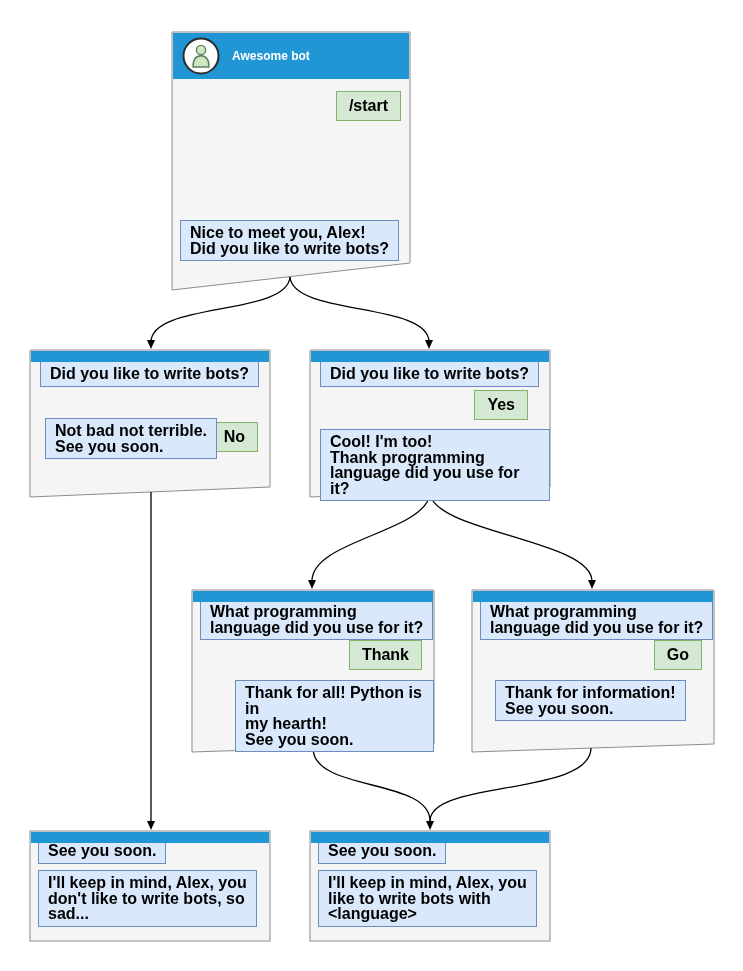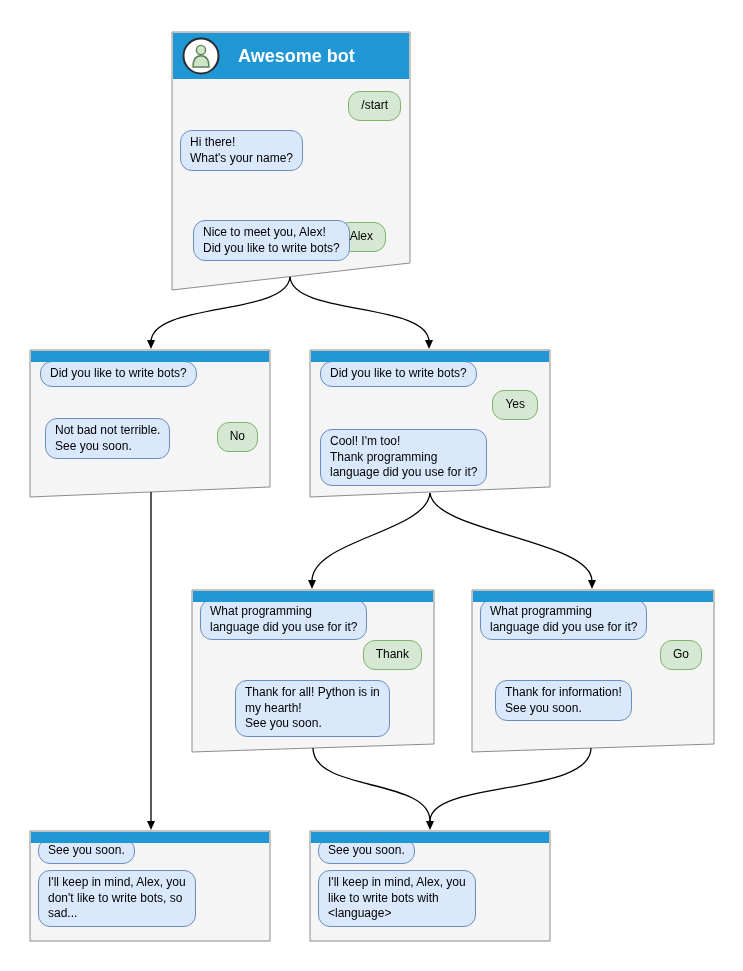--- a/index.html
+++ b/index.html
@@ -19,28 +19,29 @@
     position:absolute; left:1px; right:1px; top:1px; height:11px;
     background:var(--header-blue,#2196d5); z-index:3;
   }
   .win-header-main {
     position:absolute; left:1px; right:1px; top:1px; height:46px;
     background:var(--header-blue,#2196d5);
     display:flex; align-items:center; box-sizing:border-box;
     padding-left:9px; z-index:3;
   }
   .avatar { width:38px; height:38px; display:block; }
-  .title { color:#fff; font-weight:bold; font-size:18px; margin-left:18px; }
+  .title { color:#fff; font-weight:bold; font-size:12px; margin-left:12px; }
 
   .bubble {
     position:absolute; z-index:2;
-    font-size:12px; line-height:15.5px;
+    font-size:16px; line-height:15.5px;
     white-space:pre-line;
-    border-radius:12px; padding:4px 9px;
+    border-radius:0; padding:4px 9px;
     box-sizing:border-box;
+    font-weight:bold;
   }
   .bot  { background:var(--bot-bubble-bg,#dae8fc); border:1px solid var(--bot-bubble-border,#6c8ebf); }
   .user { background:var(--user-bubble-bg,#d5e8d4); border:1px solid var(--user-bubble-border,#82b366);
           text-align:center; min-width:32px; padding:6px 12px; }
 </style>
 </head>
 <body>
 
 <div class="canvas">
 
@@ -74,39 +75,37 @@
   <div class="win" style="left:172px;top:32px;width:238px;height:258px;">
     <div class="win-header-main">
       <svg class="avatar" viewBox="0 0 38 38">
         <circle cx="19" cy="19" r="17.5" fill="#ffffff" stroke="#2b2b2b" stroke-width="2"></circle>
         <circle cx="19" cy="13" r="4.6" fill="#cfe6c4" stroke="#5c7f5c" stroke-width="1.4"></circle>
         <path d="M11,30 C11,21.5 14,18.8 19,18.8 C24,18.8 27,21.5 27,30 Z" fill="#cfe6c4" stroke="#5c7f5c" stroke-width="1.4"></path>
       </svg>
       <span class="title">Awesome bot</span>
     </div>
     <div class="bubble user" style="right:9px;top:59px;">/start</div>
-    <div class="bubble bot" style="left:8px;top:98px;">Hi there!
-What's your name?</div>
     <div class="bubble user" style="right:24px;top:150px;margin-top:40px;">Alex</div>
-    <div class="bubble bot" style="left:21px;top:188px;">Nice to meet you, Alex!
+    <div class="bubble bot" style="left:8px;top:188px;">Nice to meet you, Alex!
 Did you like to write bots?</div>
   </div>
 
   <div class="win" style="left:30px;top:350px;width:240px;height:147px;">
     <div class="win-header-thin"></div>
     <div class="bubble bot" style="left:10px;top:11px;">Did you like to write bots?</div>
     <div class="bubble user" style="right:12px;top:40px;margin-top:32px;">No</div>
     <div class="bubble bot" style="left:15px;top:68px;">Not bad not terrible.
 See you soon.</div>
   </div>
 
   <div class="win" style="left:310px;top:350px;width:240px;height:147px;">
     <div class="win-header-thin"></div>
     <div class="bubble bot" style="left:10px;top:11px;">Did you like to write bots?</div>
-    <div class="bubble user" style="right:12px;top:40px;">Yes</div>
+    <div class="bubble user" style="right:22px;top:40px;">Yes</div>
     <div class="bubble bot" style="left:10px;top:79px;">Cool! I'm too!
 Thank programming
 language did you use for it?</div>
   </div>
 
   <div class="win" style="left:192px;top:590px;width:242px;height:162px;">
     <div class="win-header-thin"></div>
     <div class="bubble bot" style="left:8px;top:9px;">What programming
 language did you use for it?</div>
     <div class="bubble user" style="right:12px;top:50px;">Thank</div>

